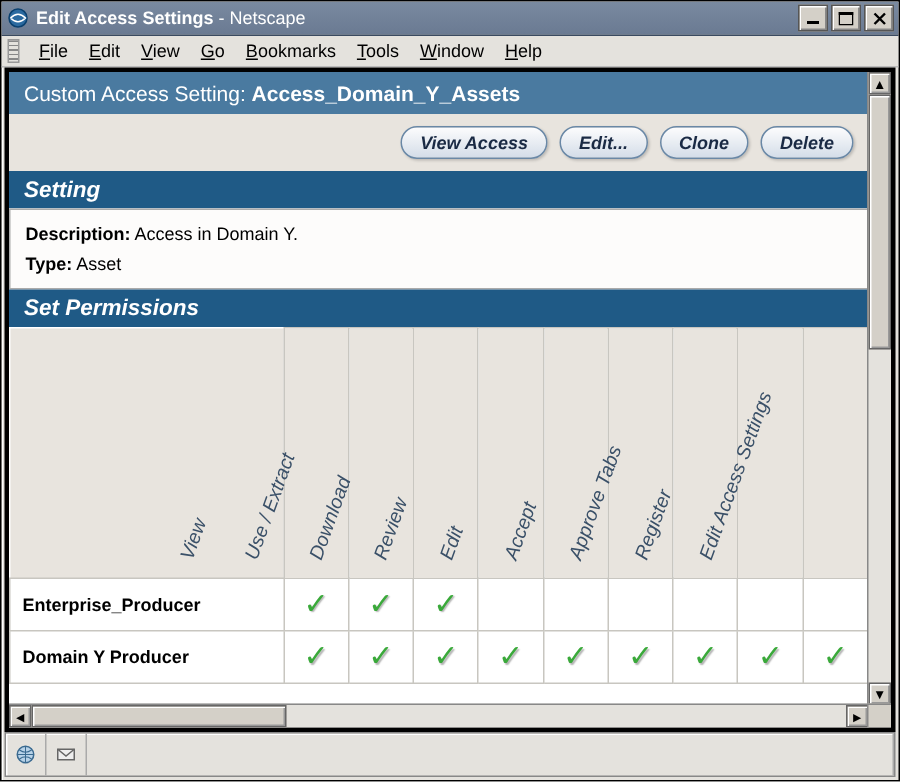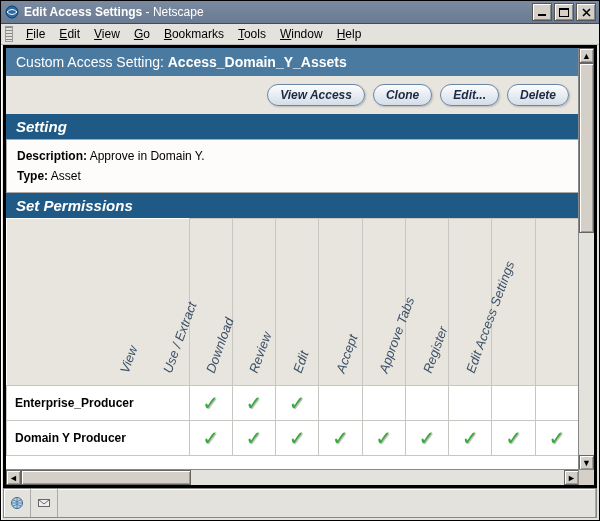--- a/index.html
+++ b/index.html
@@ -92,29 +92,29 @@
 
   <div class="content">
     <div class="inner">
 
       <div class="bluebar">
         <span>Custom Access Setting: </span><span class="strong">Access_Domain_Y_Assets</span>
       </div>
 
       <div class="btnrow">
         <button class="pillbtn">View Access</button>
+        <button class="pillbtn">Edit...</button>
         <button class="pillbtn">Clone</button>
-        <button class="pillbtn">Edit...</button>
         <button class="pillbtn">Delete</button>
       </div>
 
       <div class="sectionhdr">Setting</div>
       <div class="overviewbox">
         <div class="row">
-          <span class="lbl">Description:</span><span> Approve in Domain Y.</span>
+          <span class="lbl">Description:</span><span> Access in Domain Y.</span>
         </div>
         <div class="row">
           <span class="lbl">Type:</span><span> Asset</span>
         </div>
       </div>
 
       <div class="sectionhdr">Set Permissions</div>
 
       <table class="perm">
         <thead>

